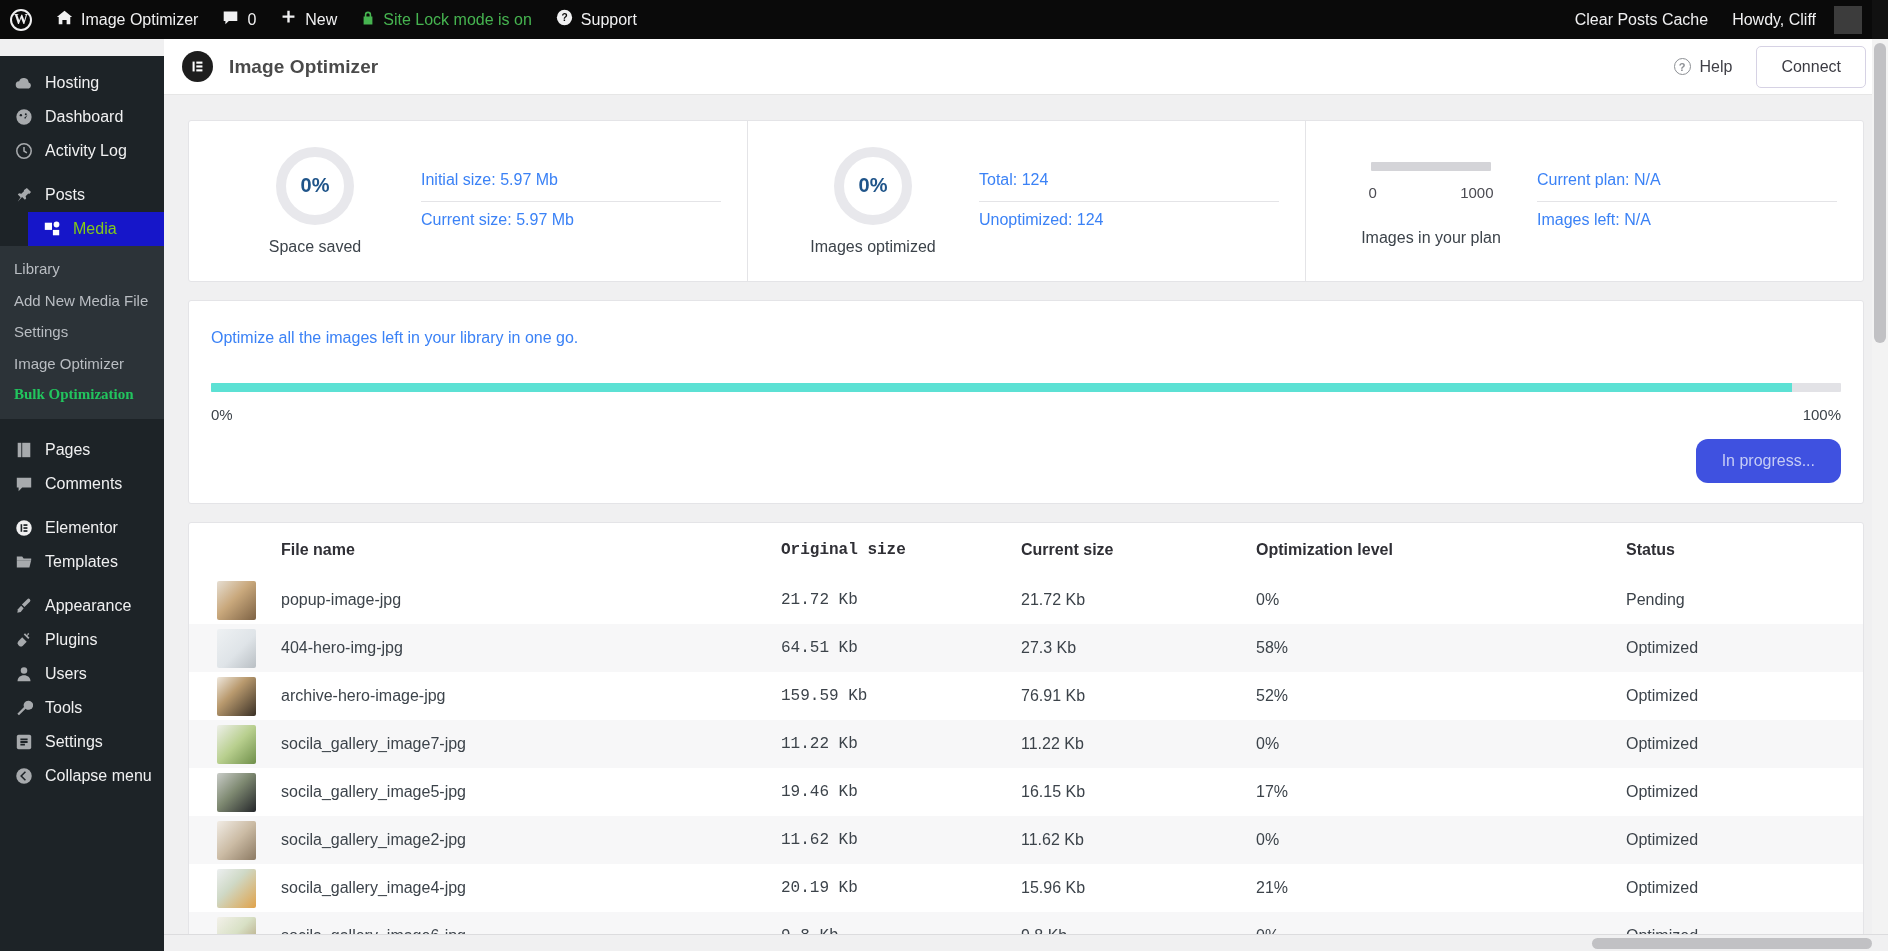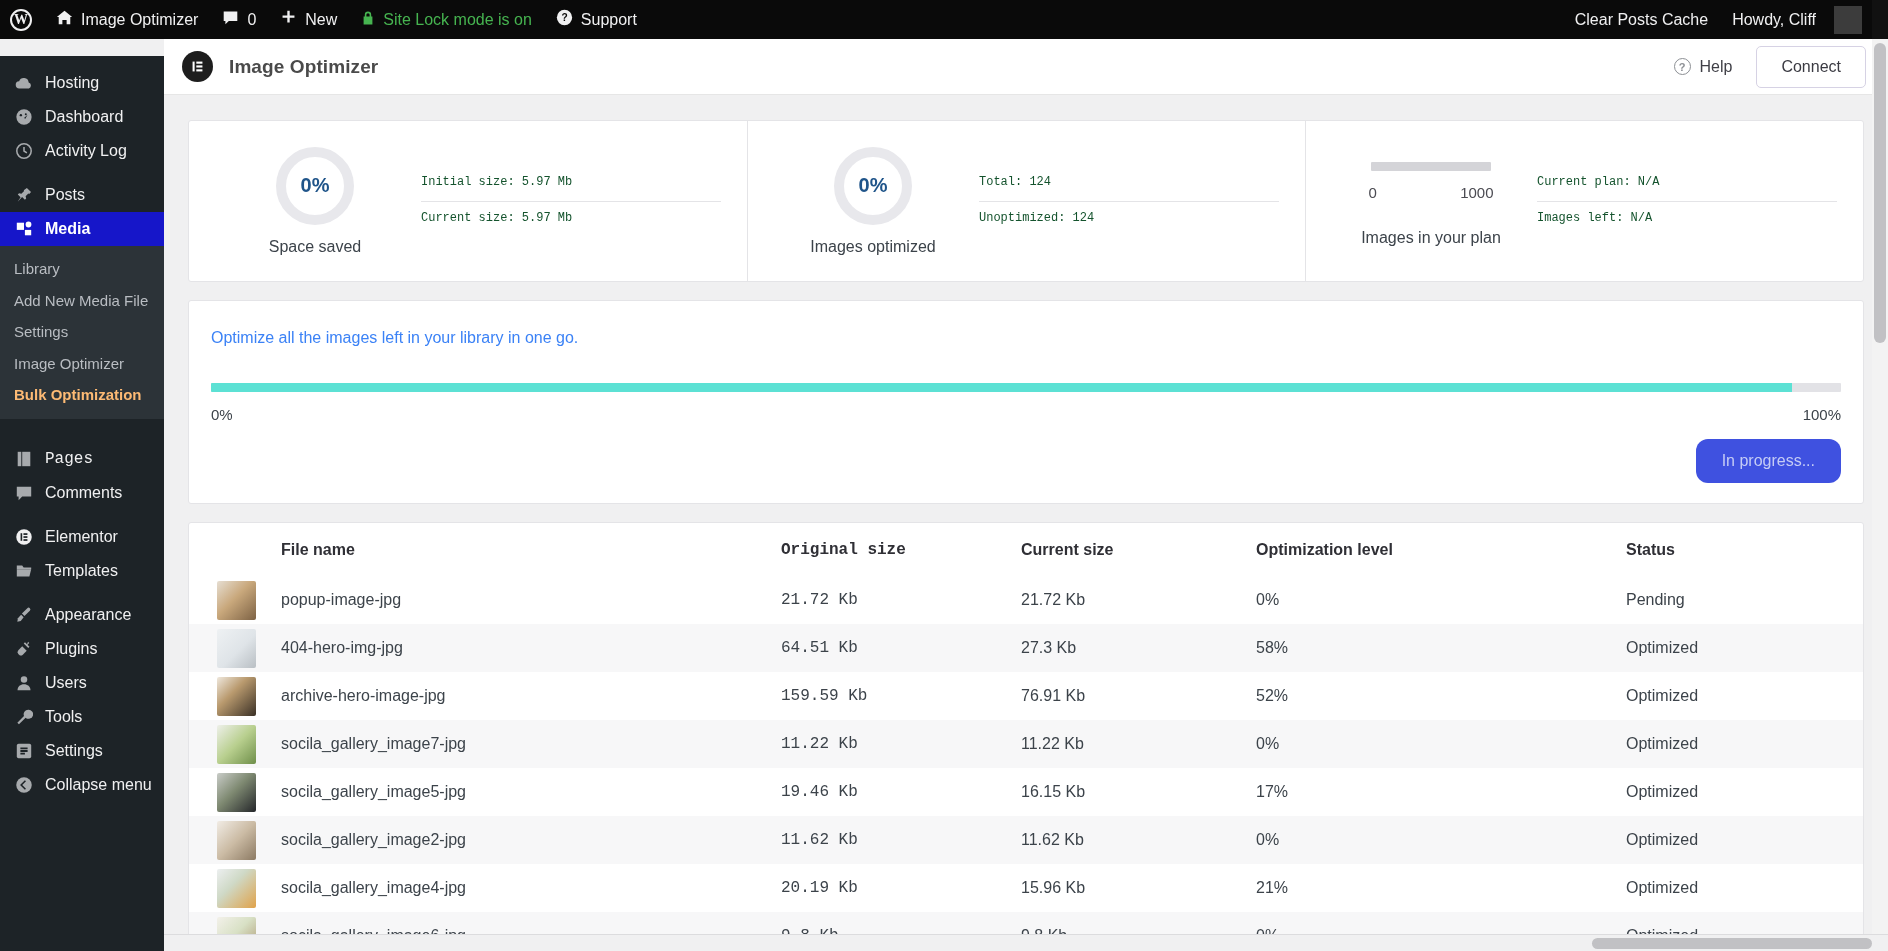--- a/index.html
+++ b/index.html
@@ -53,30 +53,30 @@
     overflow: hidden;
   }
   .menu-item {
     display: flex; align-items: center; gap: 11px;
     height: 34px; padding-left: 14px;
     color: #f0f0f1;
     position: relative;
   }
   .menu-item .mtext { font-size: 16px; }
   .menu-item.current {
-    background: #2271b1; color: #ffffff; font-weight: 700;
+    background: #2271b1; color: #84cc16; font-weight: 400; margin-left: 28px;
   }
   .menu-item.current.blueish { background: #1616c9; }
   .menu-gap { height: 10px; }
   .submenu { background: #2c3338; padding: 7px 0 8px 0; }
   .submenu-item {
     display: block; padding: 6px 0 6px 14px;
     font-size: 15px; color: #b9bdc2; line-height: 1.3;
   }
-  .submenu-item.current { color: #fdba74; font-weight: 700; }
+  .submenu-item.current { color: #22c55e; font-weight: 700; font-family: Liberation Serif, serif; }
   .micon { width: 20px; display: flex; align-items: center; justify-content: center; flex: 0 0 20px; }
   .micon svg { display:block; }
 
   
   #wpbody {
     position: absolute; top: 39px; left: 164px;
     width: 1724px; height: 912px;
     background: #f0f0f1;
     overflow: hidden;
   }
@@ -132,21 +132,21 @@
   }
   .donut {
     width: 78px; height: 78px; border-radius: 50%;
     border: 10px solid #e8e8ec;
     display: flex; align-items: center; justify-content: center;
   }
   .donut span { font-size: 20px; font-weight: 700; color: #20558a; }
   .stat-caption { font-size: 16px; color: #3c434a; }
   .stat-right { flex: 1 1 auto; padding-left: 6px; }
   .stat-line {
-    font-size: 12px; color: #14532d; padding: 9px 0 12px 0; font-family: Liberation Mono, monospace;
+    font-size: 16px; color: #3b82f6; padding: 9px 0 12px 0;
   }
   .stat-line.first { border-bottom: 1px solid #e4e4e7; }
   .plan-bar {
     width: 120px; height: 9px; background: #d4d4d8; border-radius: 1px;
     margin: 0 auto 13px auto;
   }
   .plan-scale {
     width: 125px; display: flex; justify-content: space-between;
     font-size: 15px; color: #4b4b52; margin: 0 auto 15px auto;
   }
@@ -337,21 +337,21 @@
   </div>
 
   <div class="submenu">
     <span class="submenu-item">Library</span>
     <span class="submenu-item">Add New Media File</span>
     <span class="submenu-item">Settings</span>
     <span class="submenu-item">Image Optimizer</span>
     <span class="submenu-item current">Bulk Optimization</span>
   </div>
 
-  <div class="menu-item" style="margin-top:23px;font-family:Liberation Mono, monospace;">
+  <div class="menu-item" style="margin-top:14px;">
     <span class="micon">
       <svg width="18" height="18" viewBox="0 0 20 20" fill="#a7aaad">
           <path d="M3 2h4v16H3z"></path>
           <path d="M8 2h9v16H8z"></path>
         </svg>
     </span>
     <span class="mtext">Pages</span>
   </div>
 
   <div class="menu-item">

